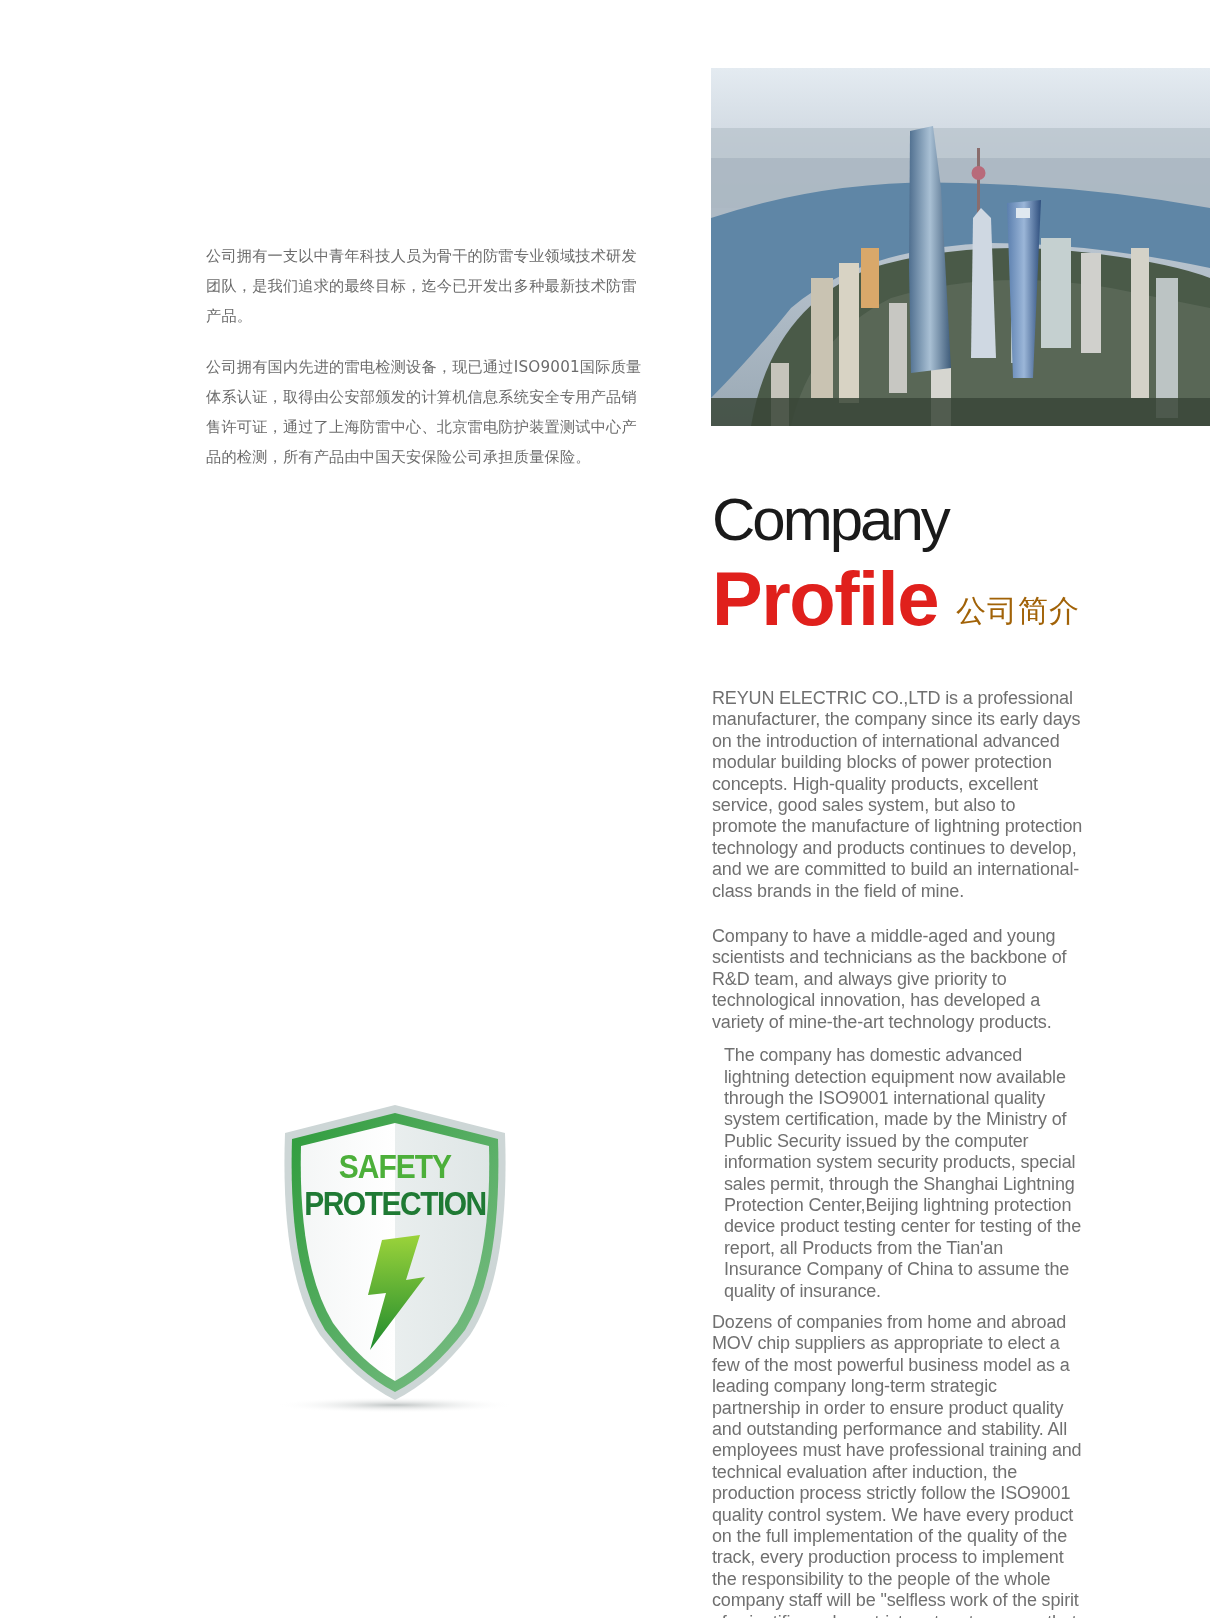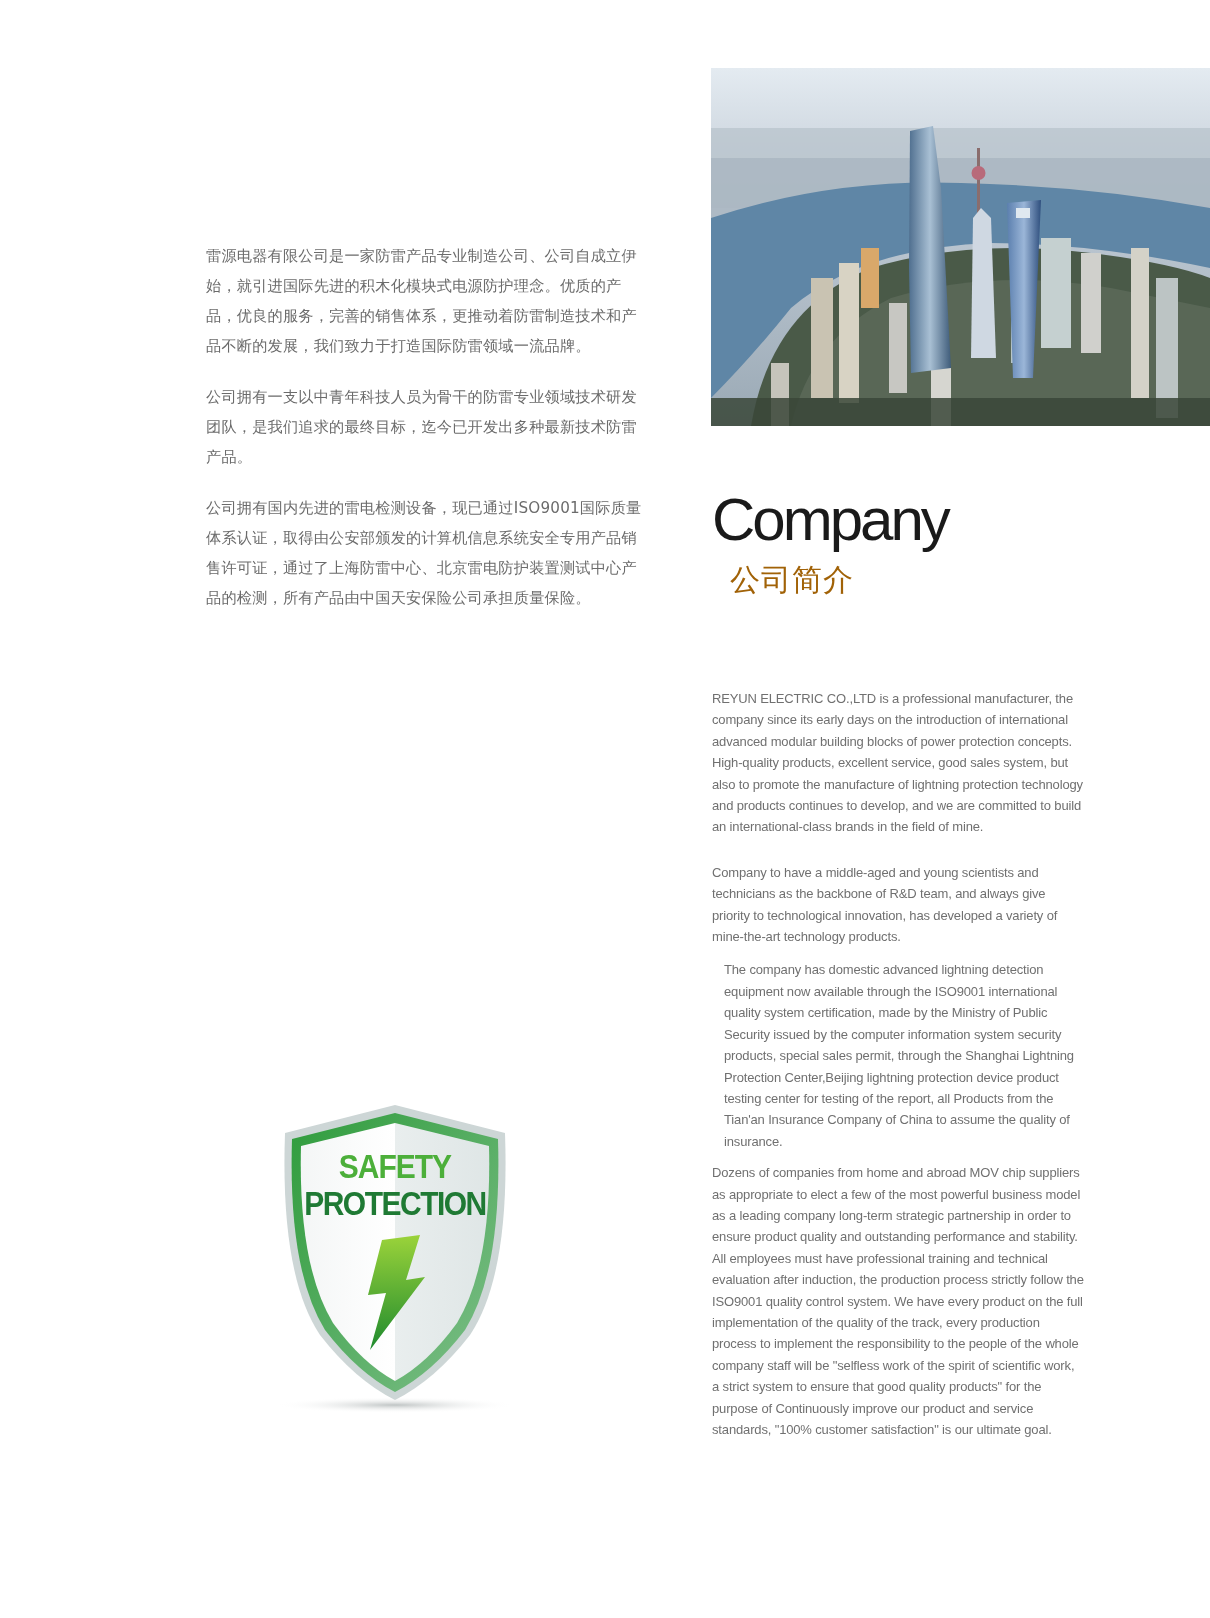--- a/index.html
+++ b/index.html
@@ -13,31 +13,30 @@
              background: linear-gradient(180deg, #dfe7ee 0%, #cfd9e2 18%, #b9c6d2 35%, #7f98ad 55%, #4b6a86 70%, #3a4b4e 85%, #2a3530 100%); }
     .photo svg { display: block; }
     .heading { position: absolute; left: 712px; top: 478px; }
     .h-company { font-family: Liberation Sans, sans-serif; font-size: 60px; color: #1a1a1a; line-height: 84px;
                  letter-spacing: -3px; font-weight: 400; display: block; }
     .h-profile-row { display: flex; align-items: flex-end; margin-top: -2px; }
     .h-profile { font-family: "Liberation Sans", sans-serif; font-size: 76px; font-weight: 700; color: #e0201c;
                  line-height: 78px; letter-spacing: -1.5px; }
     .h-cn { font-size: 30px; color: #a16207; margin-left: 18px; margin-bottom: 6px; letter-spacing: 1px; }
     .en-col { position: absolute; left: 712px; top: 688px; width: 372px; }
-    .en-para { color: #707070; font-size: 13px; line-height: 21.4px; margin: 0 0 24px 0;
+    .en-para { color: #707070; font-size: 18px; line-height: 21.4px; margin: 0 0 24px 0;
                font-family: "Liberation Sans", sans-serif; letter-spacing: -0.15px; }
     .en-para.p3 { margin-bottom: 10px; margin-left: 12px; }
     .en-para.p2 { margin-bottom: 12px; }
     .shield { position: absolute; left: 270px; top: 1105px; width: 250px; height: 310px; }
   </style>
 </head>
 <body>
 
 <div class="cn-col">
-  <p class="cn-para">雷源电器有限公司是一家防雷产品专业制造公司、公司自成立伊始，就引进国际先进的积木化模块式电源防护理念。优质的产品，优良的服务，完善的销售体系，更推动着防雷制造技术和产品不断的发展，我们致力于打造国际防雷领域一流品牌。</p>
   <p class="cn-para p2">公司拥有一支以中青年科技人员为骨干的防雷专业领域技术研发团队，是我们追求的最终目标，迄今已开发出多种最新技术防雷产品。</p>
   <p class="cn-para">公司拥有国内先进的雷电检测设备，现已通过ISO9001国际质量体系认证，取得由公安部颁发的计算机信息系统安全专用产品销售许可证，通过了上海防雷中心、北京雷电防护装置测试中心产品的检测，所有产品由中国天安保险公司承担质量保险。</p>
 </div>
 
 <div class="photo">
   <svg width="499" height="358" viewBox="0 0 499 358" xmlns="http://www.w3.org/2000/svg">
     <defs>
       <linearGradient id="sky" x1="0" y1="0" x2="0" y2="1">
         <stop offset="0" stop-color="#e4ebf1"></stop>
         <stop offset="0.35" stop-color="#c2ccd6"></stop>
@@ -86,20 +85,21 @@
     <path d="M296 135 L330 132 L322 310 L302 310 Z" fill="url(#tower2)"></path>
     <rect x="305" y="140" width="14" height="10" fill="#dfe8f0"></rect>
 
     <rect x="0" y="330" width="499" height="28" fill="#3a4638" opacity="0.85"></rect>
   </svg>
 </div>
 
 <div class="heading">
   <span class="h-company">Company</span>
   <div class="h-profile-row">
+    <span class="h-profile">Profile</span>
     <span class="h-cn">公司简介</span>
   </div>
 </div>
 
 <div class="en-col">
   <p class="en-para">REYUN ELECTRIC CO.,LTD is a professional manufacturer, the company since its early days on the introduction of international advanced modular building blocks of power protection concepts. High-quality products, excellent service, good sales system, but also to promote the manufacture of lightning protection technology and products continues to develop, and we are committed to build an international-class brands in the field of mine.</p>
   <p class="en-para p2">Company to have a middle-aged and young scientists and technicians as the backbone of  R&amp;D team, and always give priority to technological innovation, has developed a variety of mine-the-art technology products.</p>
   <p class="en-para p3">The company has domestic advanced lightning detection equipment now available through the ISO9001 international quality system certification, made by the Ministry of Public Security issued by the computer information system security products, special sales permit, through the Shanghai Lightning Protection Center,Beijing lightning protection device product testing center for testing of the report, all Products from the Tian'an Insurance Company of China to assume the quality of insurance.</p>
   <p class="en-para">Dozens of companies from home and  abroad MOV chip suppliers as appropriate to elect a few of the most powerful business model as a leading company long-term strategic partnership in order to ensure product quality and outstanding performance and stability. All employees must have professional training and technical evaluation after induction, the production process strictly follow the ISO9001 quality control system. We have every product on the  full implementation of the quality of the track, every production process to implement the responsibility to the people of the whole company staff will be "selfless work of the spirit of scientific work, a strict system to ensure that good quality products" for the purpose of Continuously improve our product and service standards, "100% customer satisfaction" is our ultimate goal.</p>
 </div>

